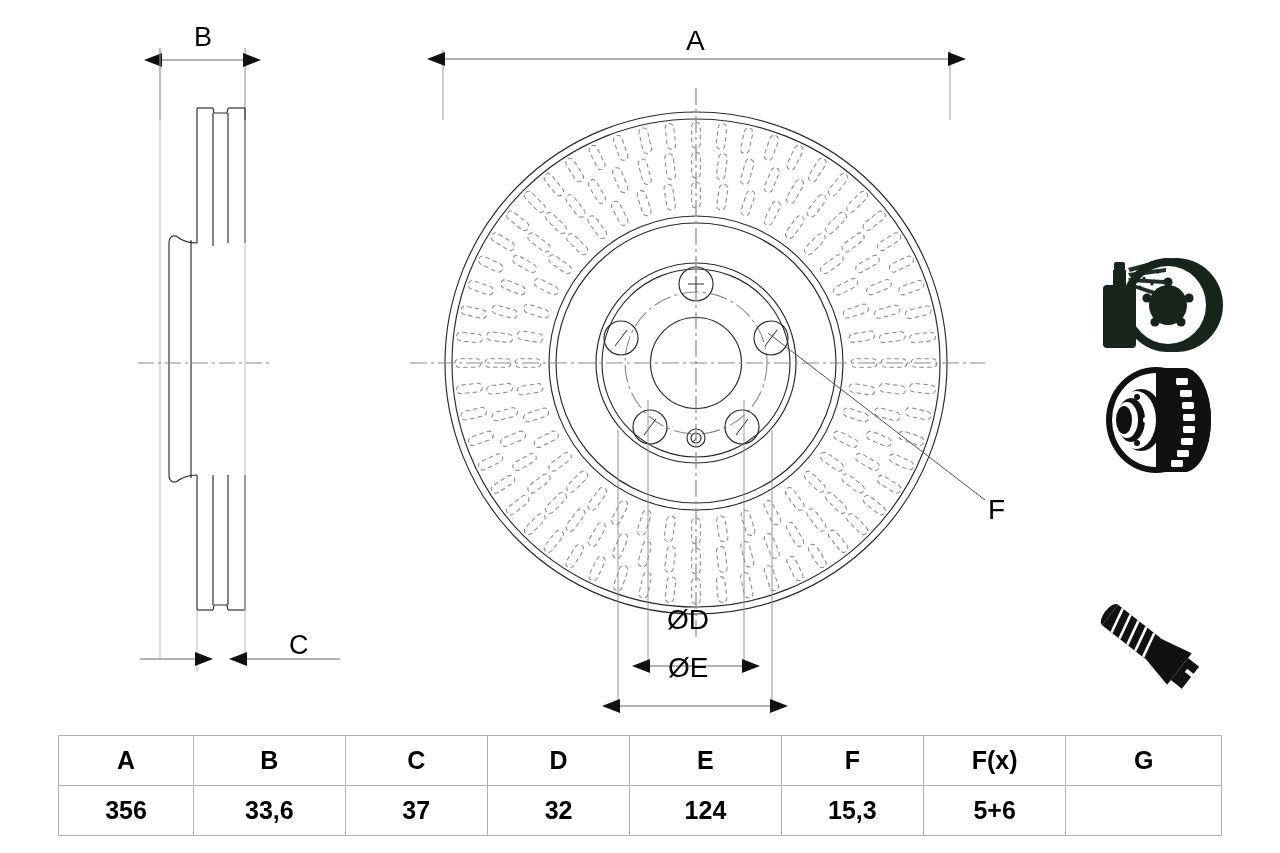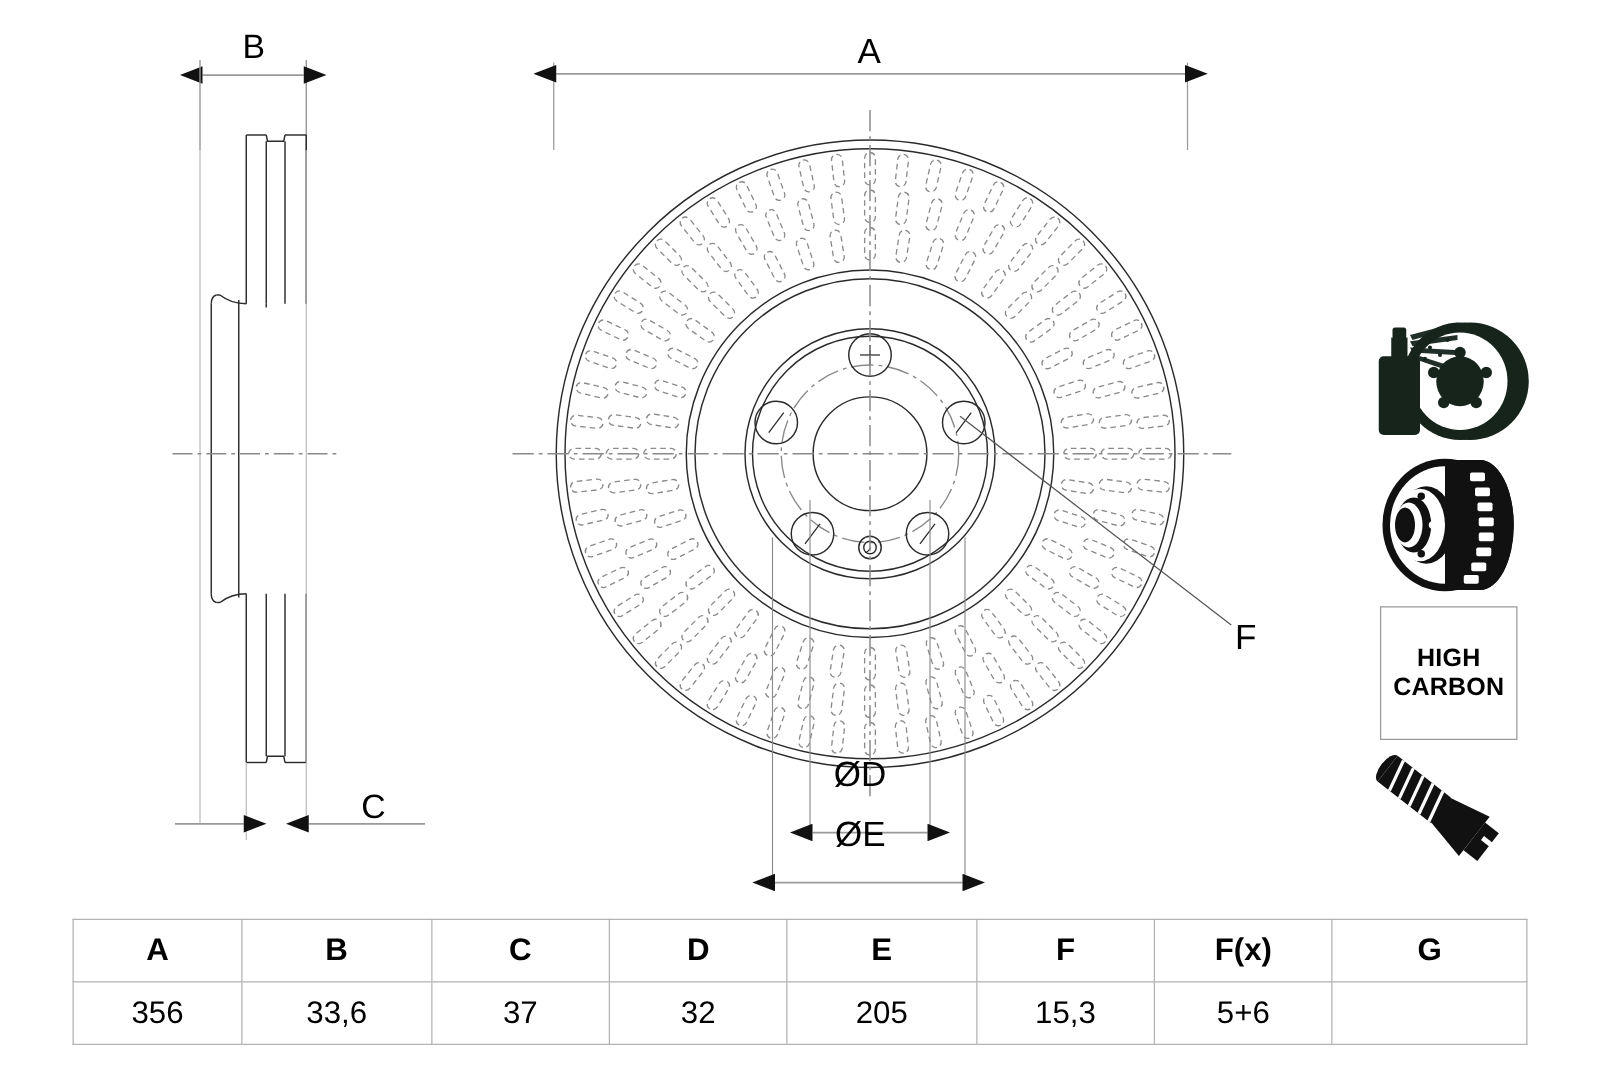--- a/index.html
+++ b/index.html
@@ -5,21 +5,21 @@
   html,body{margin:0;padding:0;background:#ffffff;}
   body{width:1280px;height:853px;position:relative;overflow:hidden;
        font-family:"Liberation Sans",sans-serif;color:#000;}
   .stage{position:absolute;left:0;top:0;width:1280px;height:853px;}
   svg.draw{position:absolute;left:0;top:0;width:1280px;height:853px;}
 
   
   .spec-table{position:absolute;left:58px;top:735px;width:1164px;border-collapse:collapse;}
   .spec-table td{border:1px solid #b3b3b3;text-align:center;height:47px;
                  font-size:25px;font-weight:700;font-family:"Liberation Sans",sans-serif;}
-  .spec-table tr.vals td{font-weight:400;font-size:25px;}
+  .spec-table tr.vals td{font-weight:700;font-size:25px;}
   .spec-table td.c0{width:128px}.spec-table td.c1{width:144px}
   .spec-table td.c2{width:135px}.spec-table td.c3{width:135px}
   .spec-table td.c4{width:144px}.spec-table td.c5{width:135px}
   .spec-table td.c6{width:135px}.spec-table td.c7{width:148px}
 
   
   .hc-box{position:absolute;left:1104px;top:485px;width:108px;height:105px;
           border:1px solid #9a9a9a;background:#fff;display:flex;flex-direction:column;
           align-items:center;justify-content:center;}
   .hc-box span{font-size:20px;font-weight:700;line-height:23px;letter-spacing:.2px;}
@@ -400,43 +400,39 @@
 
 </svg>
 
 <div class="dimlabel" style="left:194px;top:22px">B</div>
 <div class="dimlabel" style="left:289px;top:630px">C</div>
 <div class="dimlabel big" style="left:686px;top:25px">A</div>
 <div class="dimlabel big" style="left:667px;top:604px">ØD</div>
 <div class="dimlabel big" style="left:668px;top:652px">ØE</div>
 <div class="dimlabel big" style="left:988px;top:494px">F</div>
 
-<div class="hc-box">
-  <span>HIGH</span>
-  <span>CARBON</span>
-</div>
 
 <table class="spec-table">
   <tbody>
         <tr class="heads">
     <td class="c0">A</td>
     <td class="c1">B</td>
     <td class="c2">C</td>
     <td class="c3">D</td>
     <td class="c4">E</td>
     <td class="c5">F</td>
     <td class="c6">F(x)</td>
     <td class="c7">G</td>
   </tr>
   <tr class="vals">
     <td class="c0">356</td>
     <td class="c1">33,6</td>
     <td class="c2">37</td>
     <td class="c3">32</td>
-    <td class="c4">205</td>
+    <td class="c4">124</td>
     <td class="c5">15,3</td>
     <td class="c6">5+6</td>
     <td class="c7"></td>
   </tr>
 </tbody>
     </table>
 
 </div>
 
 </body></html>

